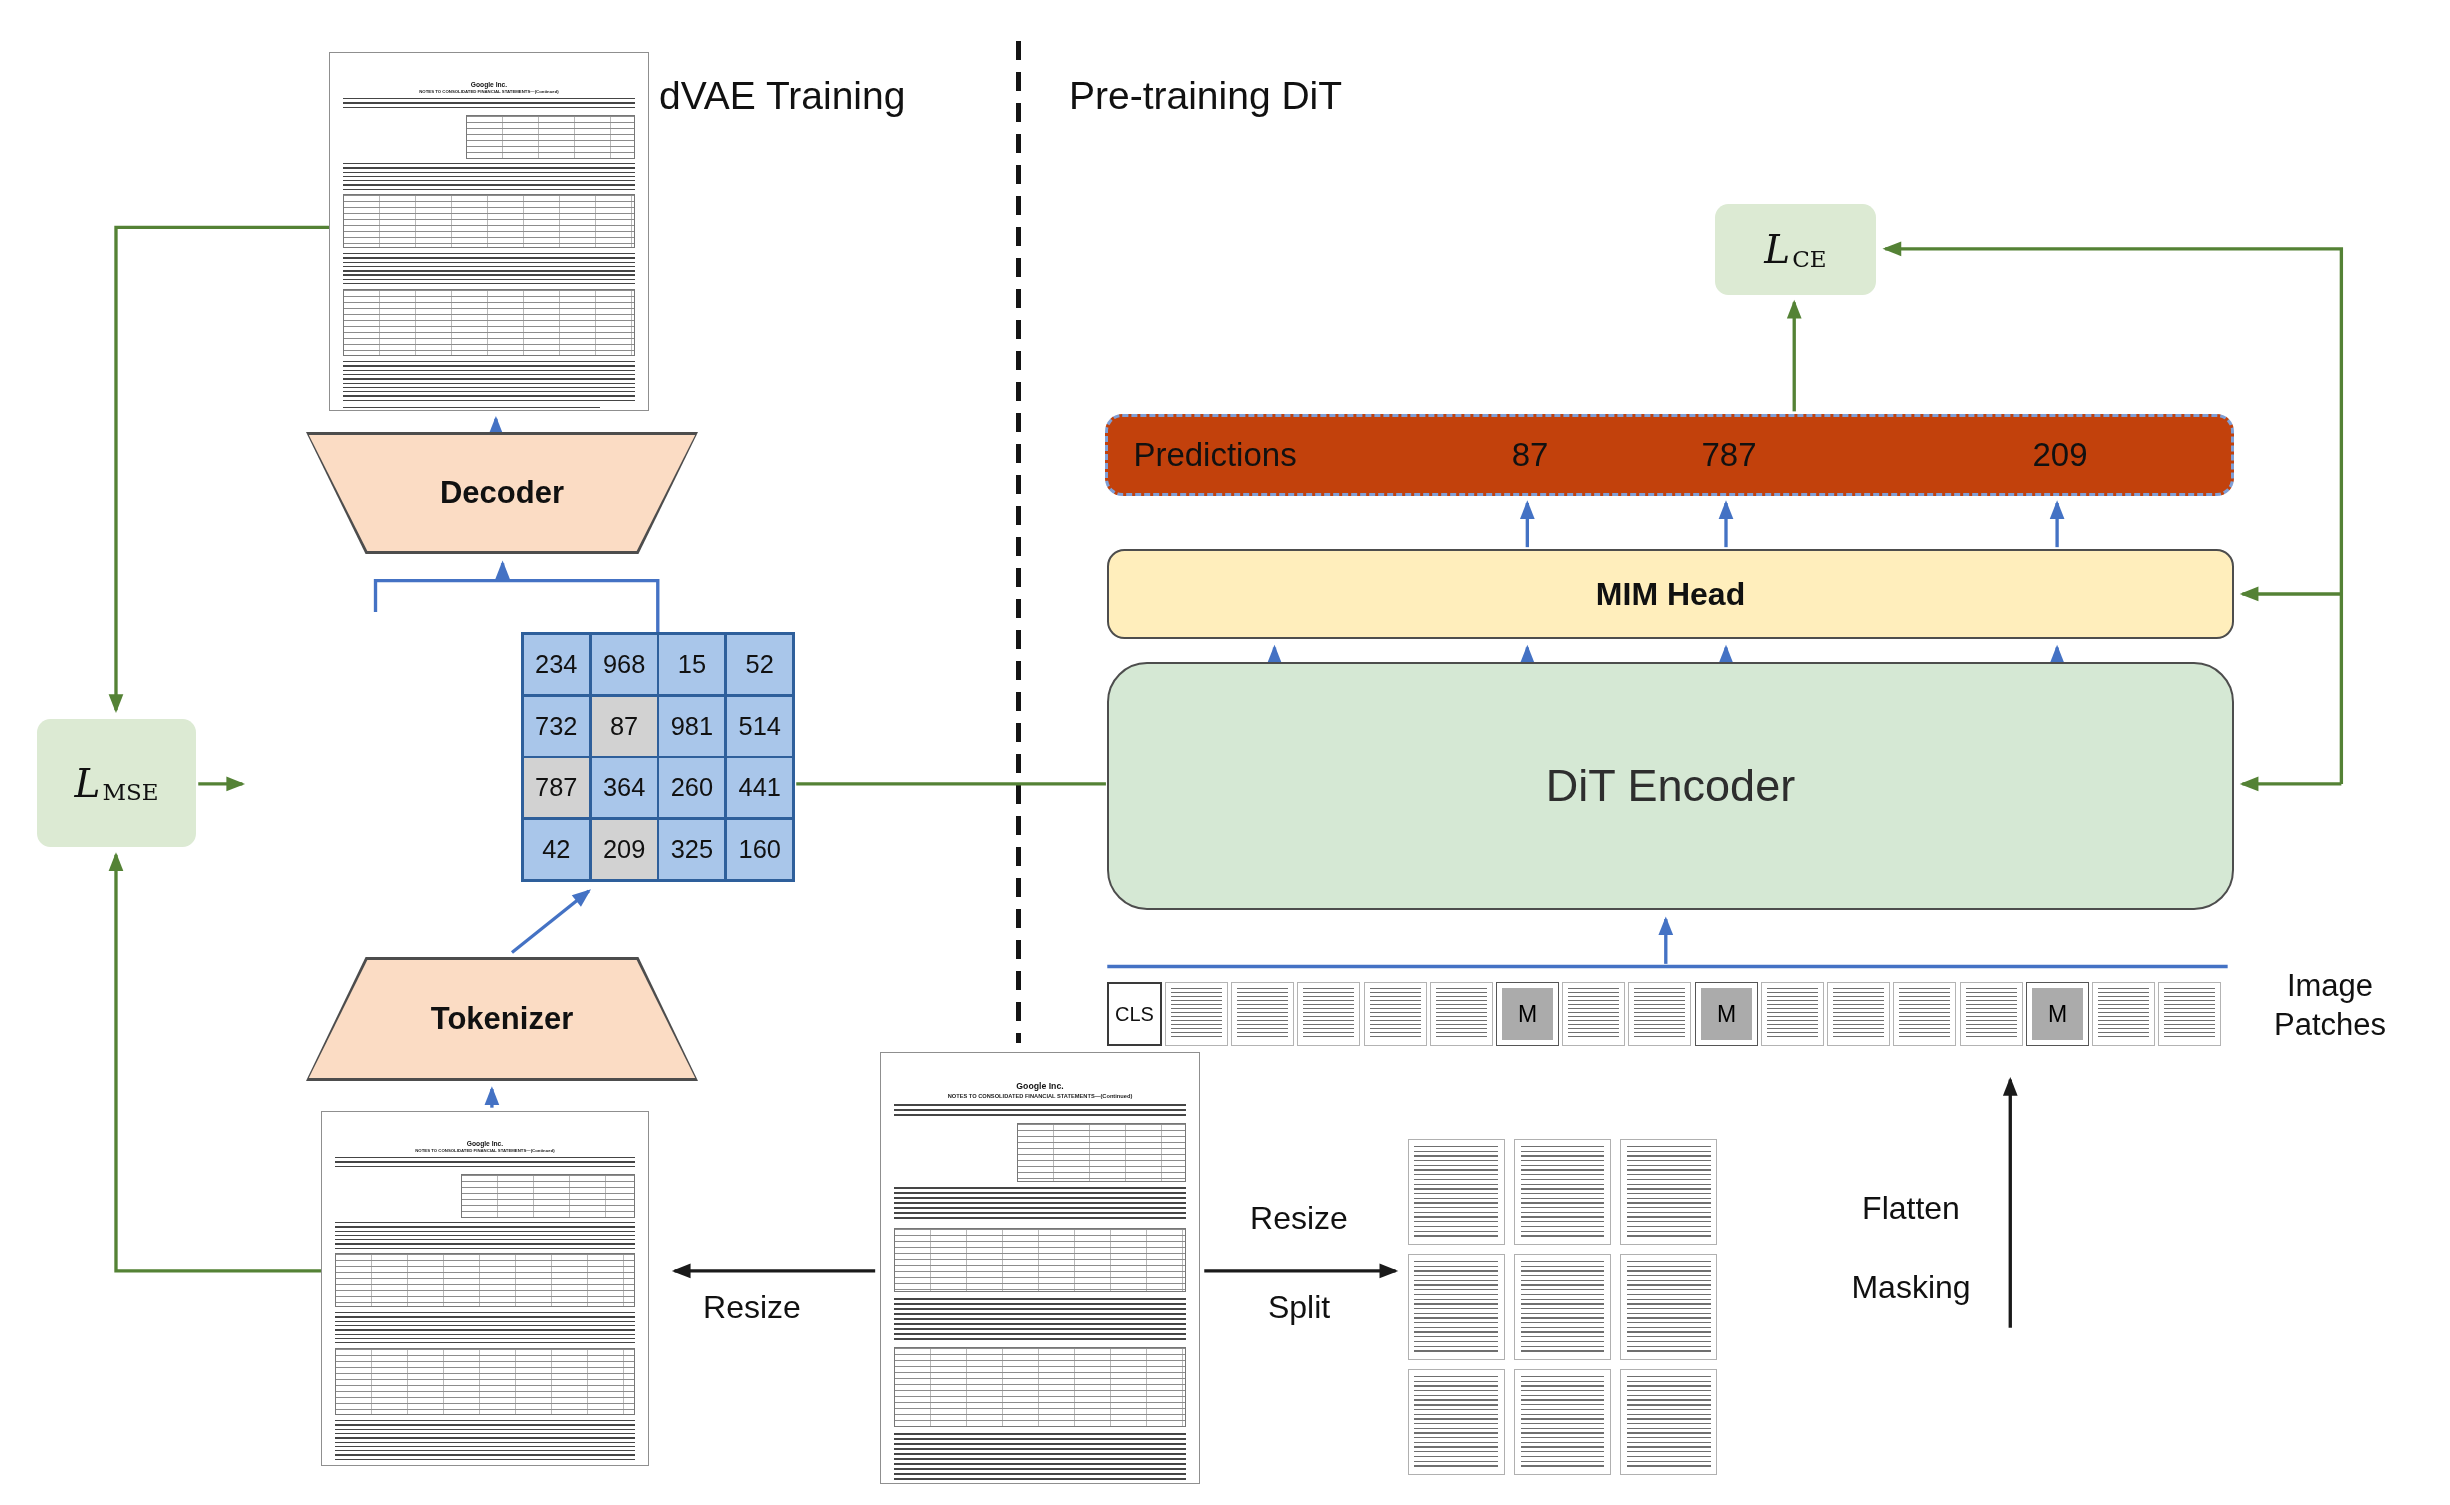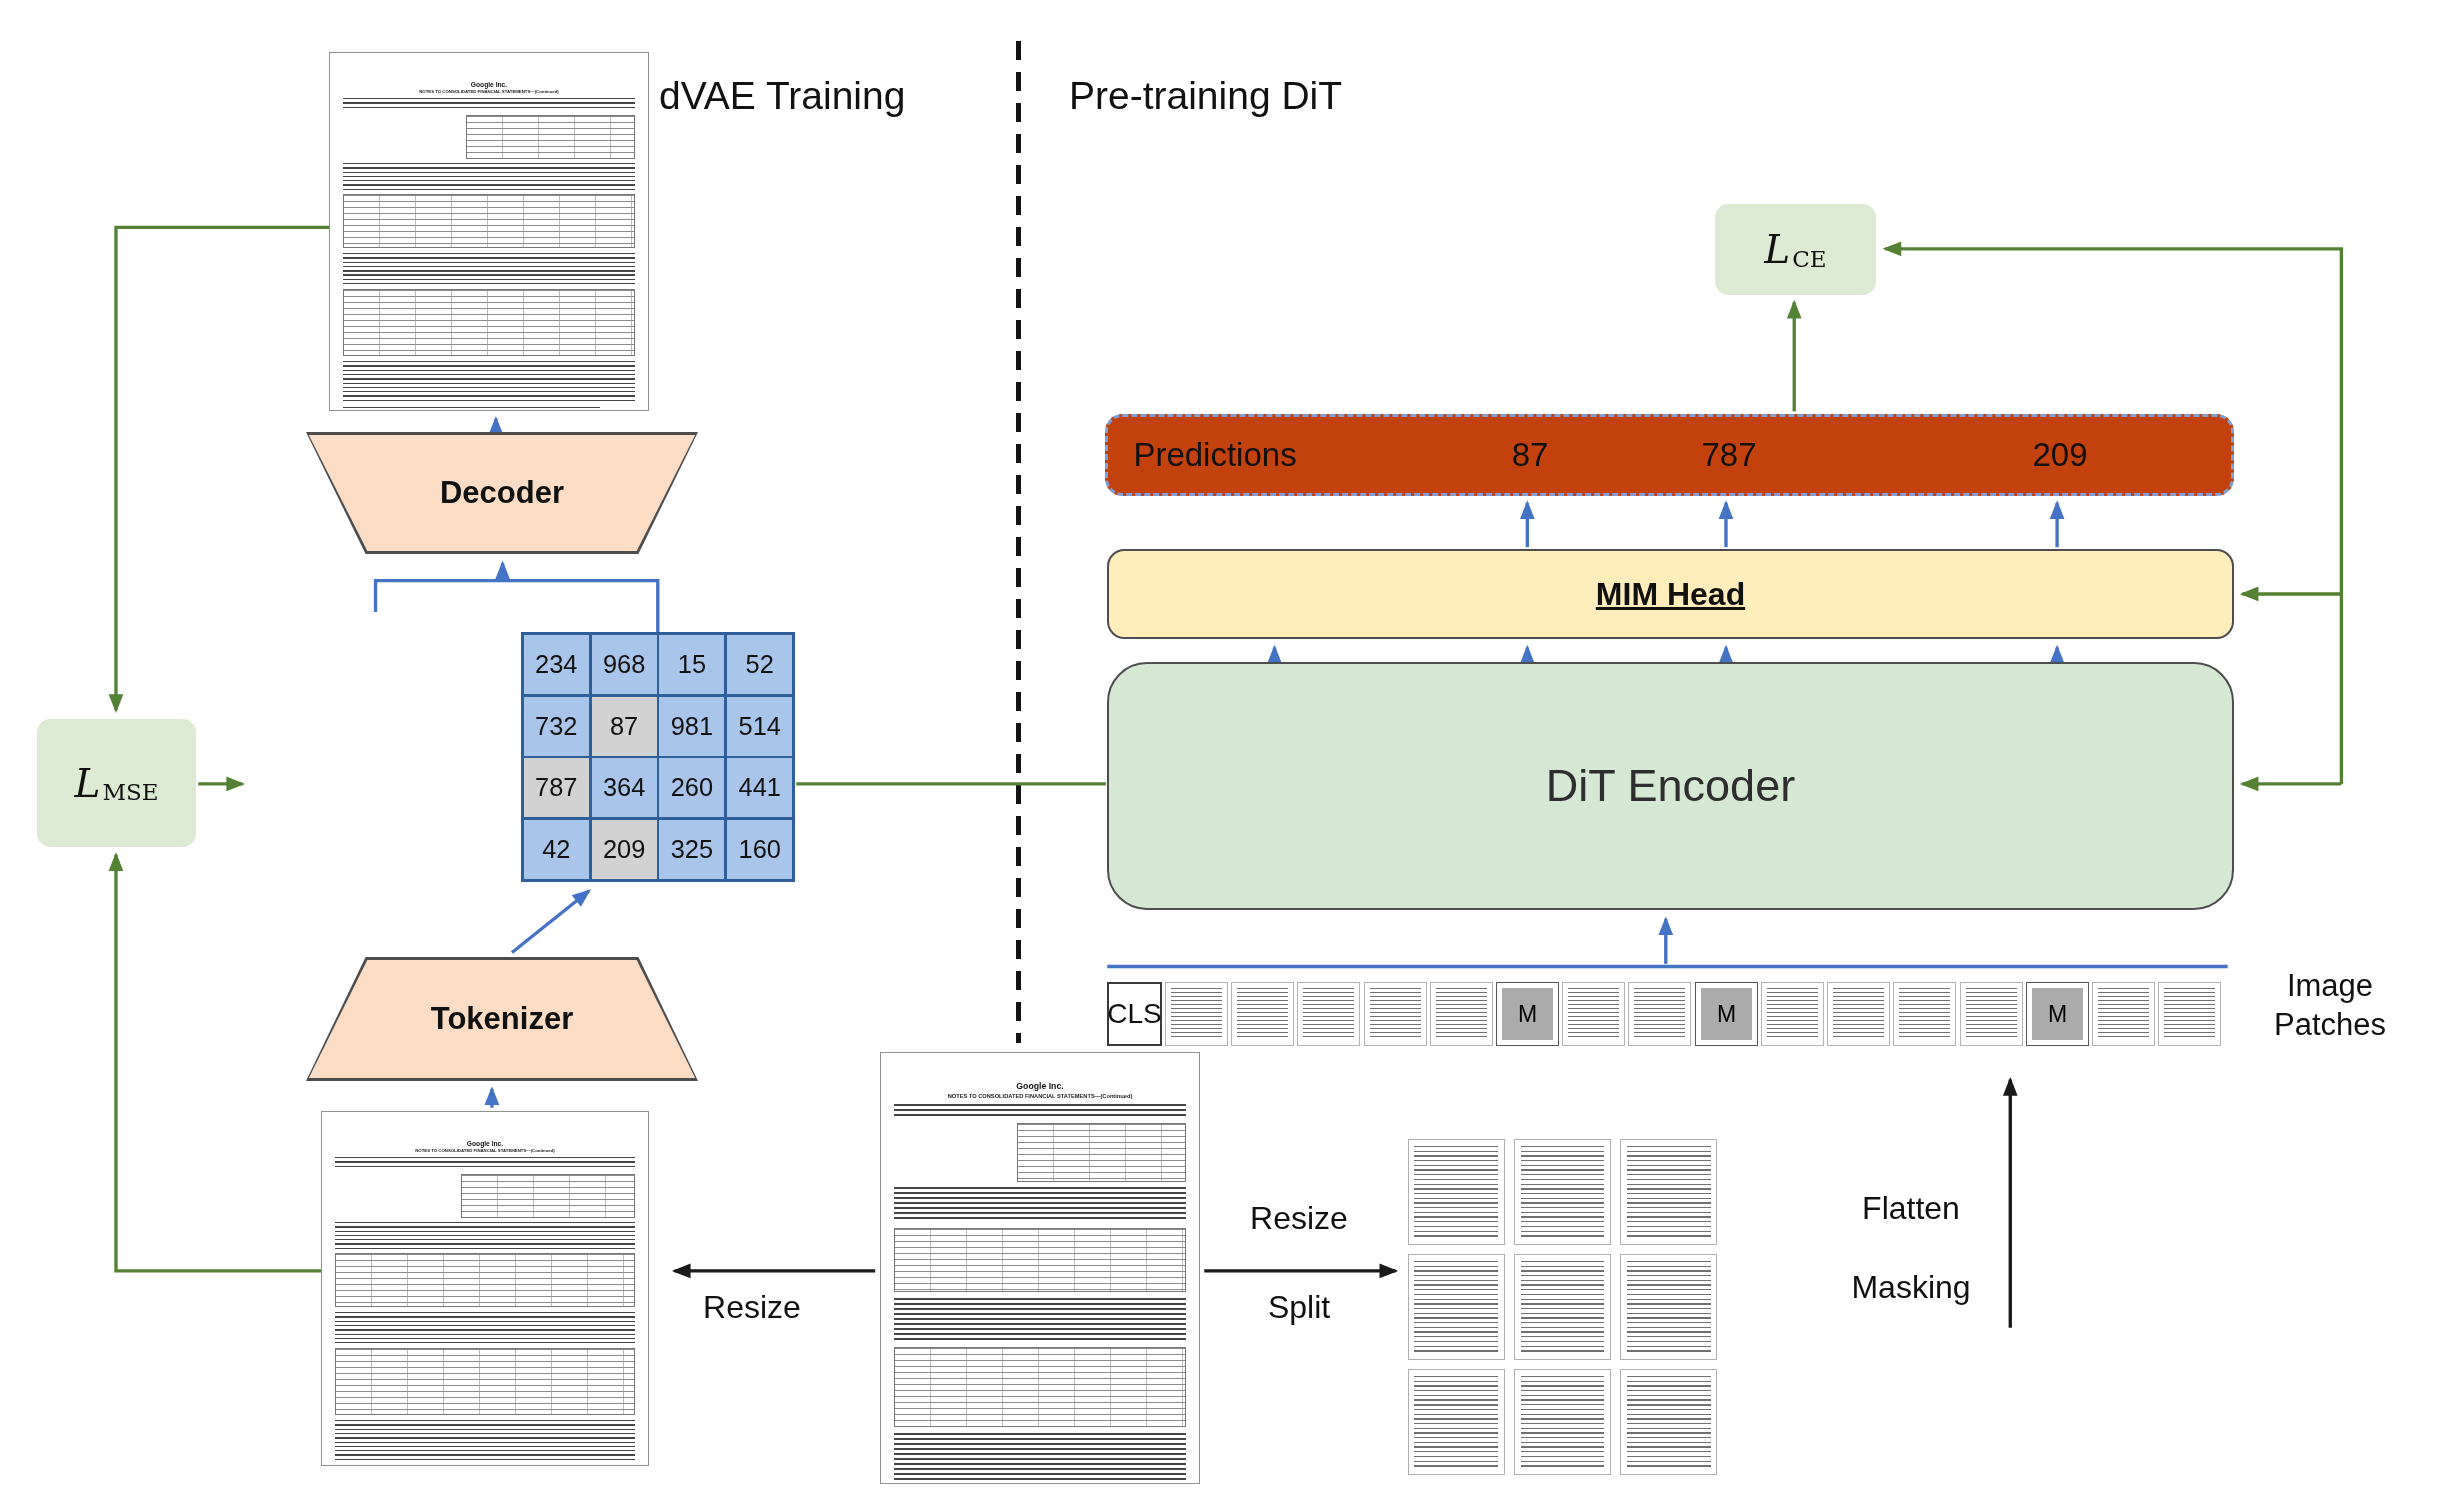--- a/index.html
+++ b/index.html
@@ -84,21 +84,21 @@
     display: flex; align-items: center; justify-content: center; font-size: 32px; font-weight: bold;
   }
   .dit-encoder {
     position: absolute; z-index: 3; background: #d5e8d4; border: 2.7px solid #4d4d4d; border-radius: 40px;
     display: flex; align-items: center; justify-content: center; font-size: 45px; font-weight: normal; color: #2e2e2e;
   }
 
   
   .cls-cell {
     position: absolute; z-index: 3; background: #fff; border: 2px solid #3a3a3a;
-    display: flex; align-items: center; justify-content: center; font-size: 28px;
+    display: flex; align-items: center; justify-content: center; font-size: 20px;
   }
   .patch {
     position: absolute; z-index: 3; top: 982px; width: 63px; height: 64px;
     background-color: #fff; border: 1px solid #b3b3b3; padding: 5.4px 4.7px;
     background-image: repeating-linear-gradient(to bottom, #6f6f6f 0 1px, transparent 1px 4px);
     background-clip: content-box; background-origin: content-box;
   }
   .patch.masked {
     background-image: none; background-color: #ababab; border: 1.3px solid #565656;
     display: flex; align-items: center; justify-content: center; font-size: 23px; color: #000;
@@ -272,21 +272,21 @@
       <span class="loss-sub">CE</span>
   </div>
 
   <div class="predictions-box" style="left:1105px; top:414px; width:1129px; height:82px;">
     <span class="pred-label">Predictions</span>
     <span class="pred-val" style="left:422px;">87</span>
     <span class="pred-val" style="left:621px;">787</span>
     <span class="pred-val" style="left:952px;">209</span>
   </div>
 
-  <div class="mim-head" style="left:1107px; top:549px; width:1127px; height:90px;text-decoration:underline;">MIM Head</div>
+  <div class="mim-head" style="left:1107px; top:549px; width:1127px; height:90px;">MIM Head</div>
 
   <div class="dit-encoder" style="left:1107px; top:662px; width:1127px; height:248px;">DiT Encoder</div>
 
   <div>
     <div class="cls-cell" style="left:1107px; top:982px; width:55px; height:64px;">CLS</div>
     <div class="patch" style="left:1165px;"></div>
     <div class="patch" style="left:1231px;"></div>
     <div class="patch" style="left:1297px;"></div>
     <div class="patch" style="left:1364px;"></div>
     <div class="patch" style="left:1430px;"></div>

